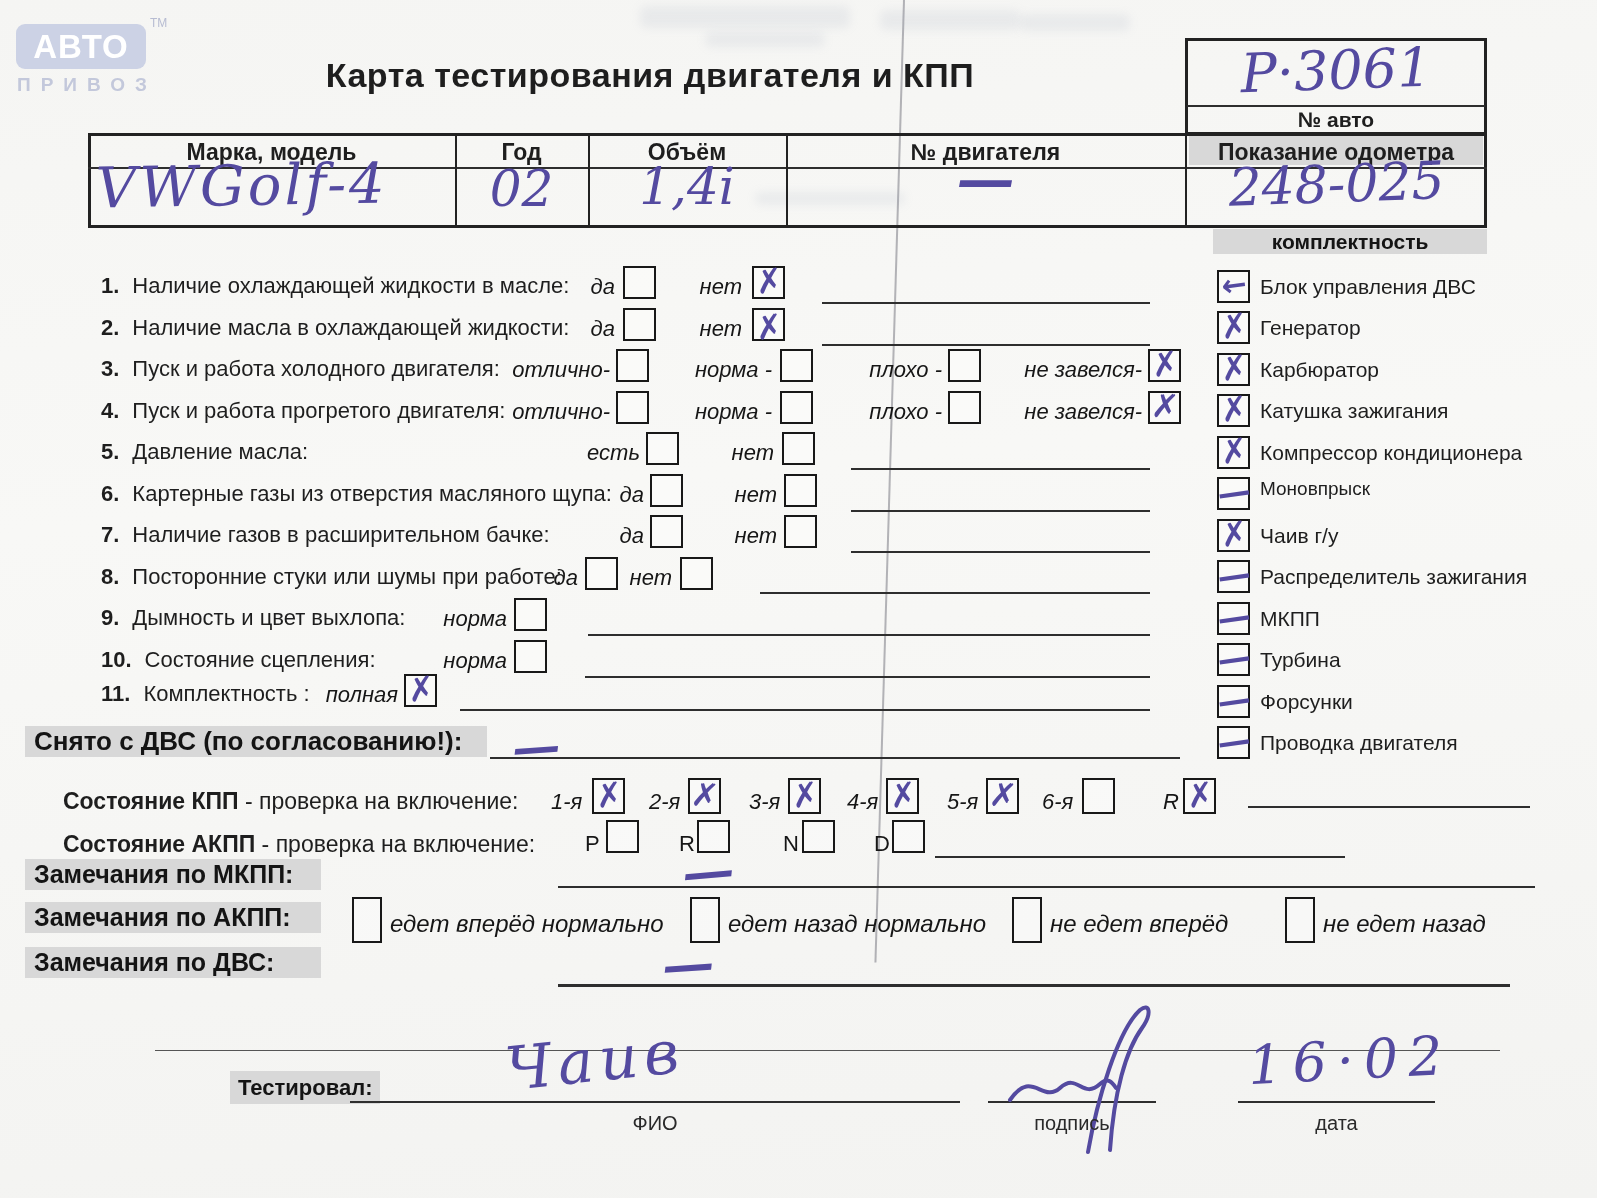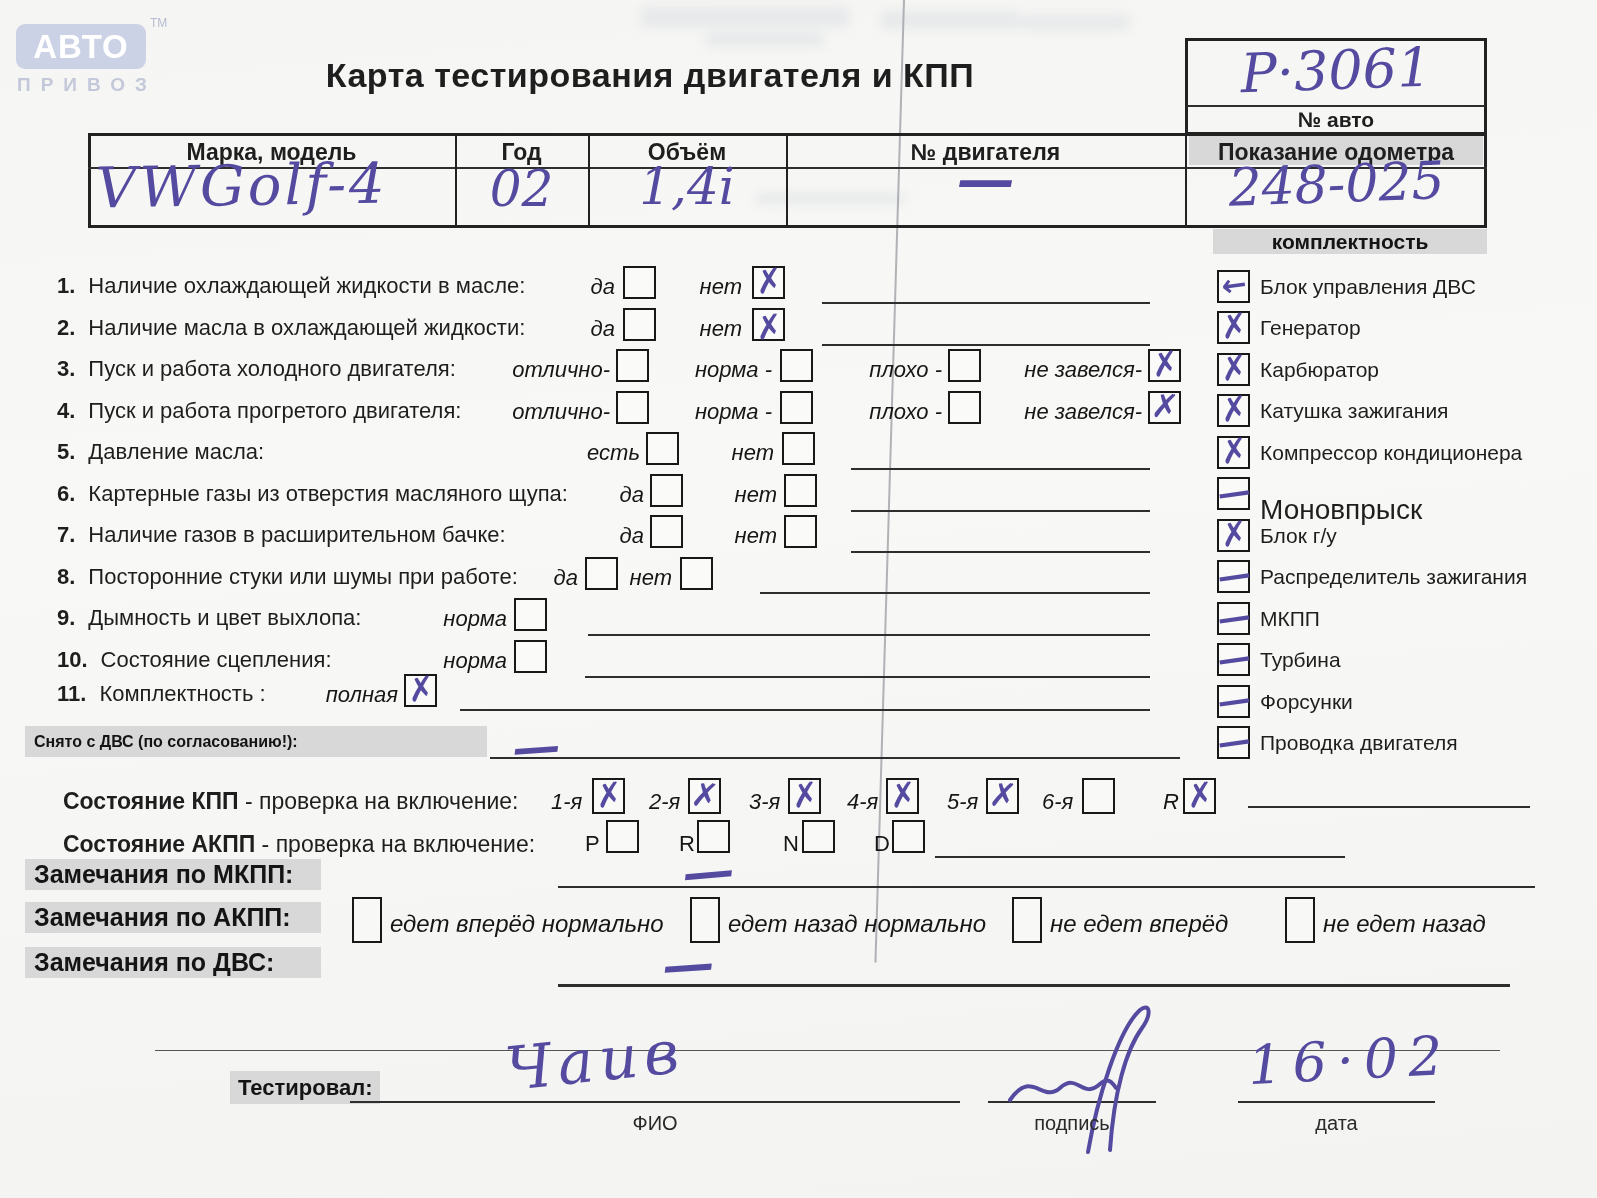--- a/index.html
+++ b/index.html
@@ -11,21 +11,21 @@
   .hline{position:absolute;background:#2e2e2e;height:2px;}
   .vbar{position:absolute;background:#222;width:2px;}
   .frame{position:absolute;border:3px solid #222;box-sizing:border-box;background:transparent;}
   .box{position:absolute;width:29px;height:29px;border:2px solid #181818;background:rgba(255,255,255,.35);}
   .gearbox{width:29px;height:32px;}
   .tallbox{width:26px;height:42px;}
   .box .mark{position:absolute;left:50%;top:46%;transform:translate(-50%,-50%) rotate(-8deg);
     font-family:"DejaVu Sans",sans-serif;font-weight:700;font-size:33px;line-height:1;
     color:var(--ink,#544aa0);white-space:nowrap;}
   
-  .rowtext{font-size:22px;white-space:nowrap;}
+  .rowtext{font-size:22px;white-space:nowrap;margin-left:44px;}
   .rowtext b{margin-right:13px;}
   .opt{font-style:italic;font-size:22px;white-space:nowrap;color:#161616;text-align:center;}
   .hdr{font-weight:700;font-size:23px;text-align:center;}
   .bar{background:var(--highlight,#d8d8d8);color:#141414;font-weight:700;display:flex;align-items:center;
     white-space:nowrap;box-sizing:border-box;padding:0 9px;}
   .caption{font-size:20px;color:#2a2a2a;text-align:center;}
   .seclabel{font-size:23px;white-space:nowrap;}
   
   .hand{font-family:"DejaVu Serif",serif;font-style:italic;color:var(--ink,#544aa0);
     white-space:nowrap;line-height:1;}
@@ -101,25 +101,25 @@
       <span class="mark">✗</span>
     </span>
   <span class="abs" style="left:1260px;top:399px;font-size:21px">Катушка зажигания</span>
   <span class="box" style="left:1217px;top:436px">
       <span class="mark">✗</span>
     </span>
   <span class="abs" style="left:1260px;top:441px;font-size:21px">Компрессор кондиционера</span>
   <span class="box" style="left:1217px;top:477px">
       <span class="mark">—</span>
     </span>
-  <span class="abs" style="left:1260px;top:494px;font-size:28px">Моновпрыск</span>
+  <span class="abs" style="left:1260px;top:478px;font-size:19px">Моновпрыск</span>
   <span class="box" style="left:1217px;top:519px">
       <span class="mark">✗</span>
     </span>
-  <span class="abs" style="left:1260px;top:524px;font-size:21px">Блок г/у</span>
+  <span class="abs" style="left:1260px;top:524px;font-size:21px">Чаив г/у</span>
   <span class="box" style="left:1217px;top:560px">
       <span class="mark">—</span>
     </span>
   <span class="abs" style="left:1260px;top:565px;font-size:21px">Распределитель зажигания</span>
   <span class="box" style="left:1217px;top:602px">
       <span class="mark">—</span>
     </span>
   <span class="abs" style="left:1260px;top:607px;font-size:21px">МКПП</span>
   <span class="box" style="left:1217px;top:643px">
       <span class="mark">—</span>
@@ -250,21 +250,21 @@
     </span>
   <div class="hline" style="left:585px;top:676px;width:565px"></div>
 
   <span class="abs rowtext" style="left:57px;top:681px"><b>11.</b><span>Комплектность :</span></span>
   <span class="abs opt" style="left:306px;top:682px;width:92px;text-align:right">полная</span>
   <span class="box" style="left:404px;top:674px">
       <span class="mark">✗</span>
     </span>
   <div class="hline" style="left:460px;top:709px;width:690px"></div>
 
-  <div class="bar" style="position:absolute;left:25px;top:726px;width:462px;height:31px;font-size:16px">Снято с ДВС (по согласованию!):</div>
+  <div class="bar" style="position:absolute;left:25px;top:726px;width:462px;height:31px;font-size:26px">Снято с ДВС (по согласованию!):</div>
   <span class="abs hand" style="left:512px;top:722px;font-size:48px;font-weight:700;transform:rotate(-4deg)">—</span>
   <div class="hline" style="left:490px;top:757px;width:690px"></div>
 
   <span class="abs seclabel" style="left:63px;top:788px"><b>Состояние КПП</b><span> - проверка на включение:</span></span>
   <span class="abs opt" style="left:551px;top:789px">1-я</span>
   <span class="box gearbox" style="left:592px;top:778px">
       <span class="mark">✗</span>
     </span>
   <span class="abs opt" style="left:649px;top:789px">2-я</span>
   <span class="box gearbox" style="left:688px;top:778px">

